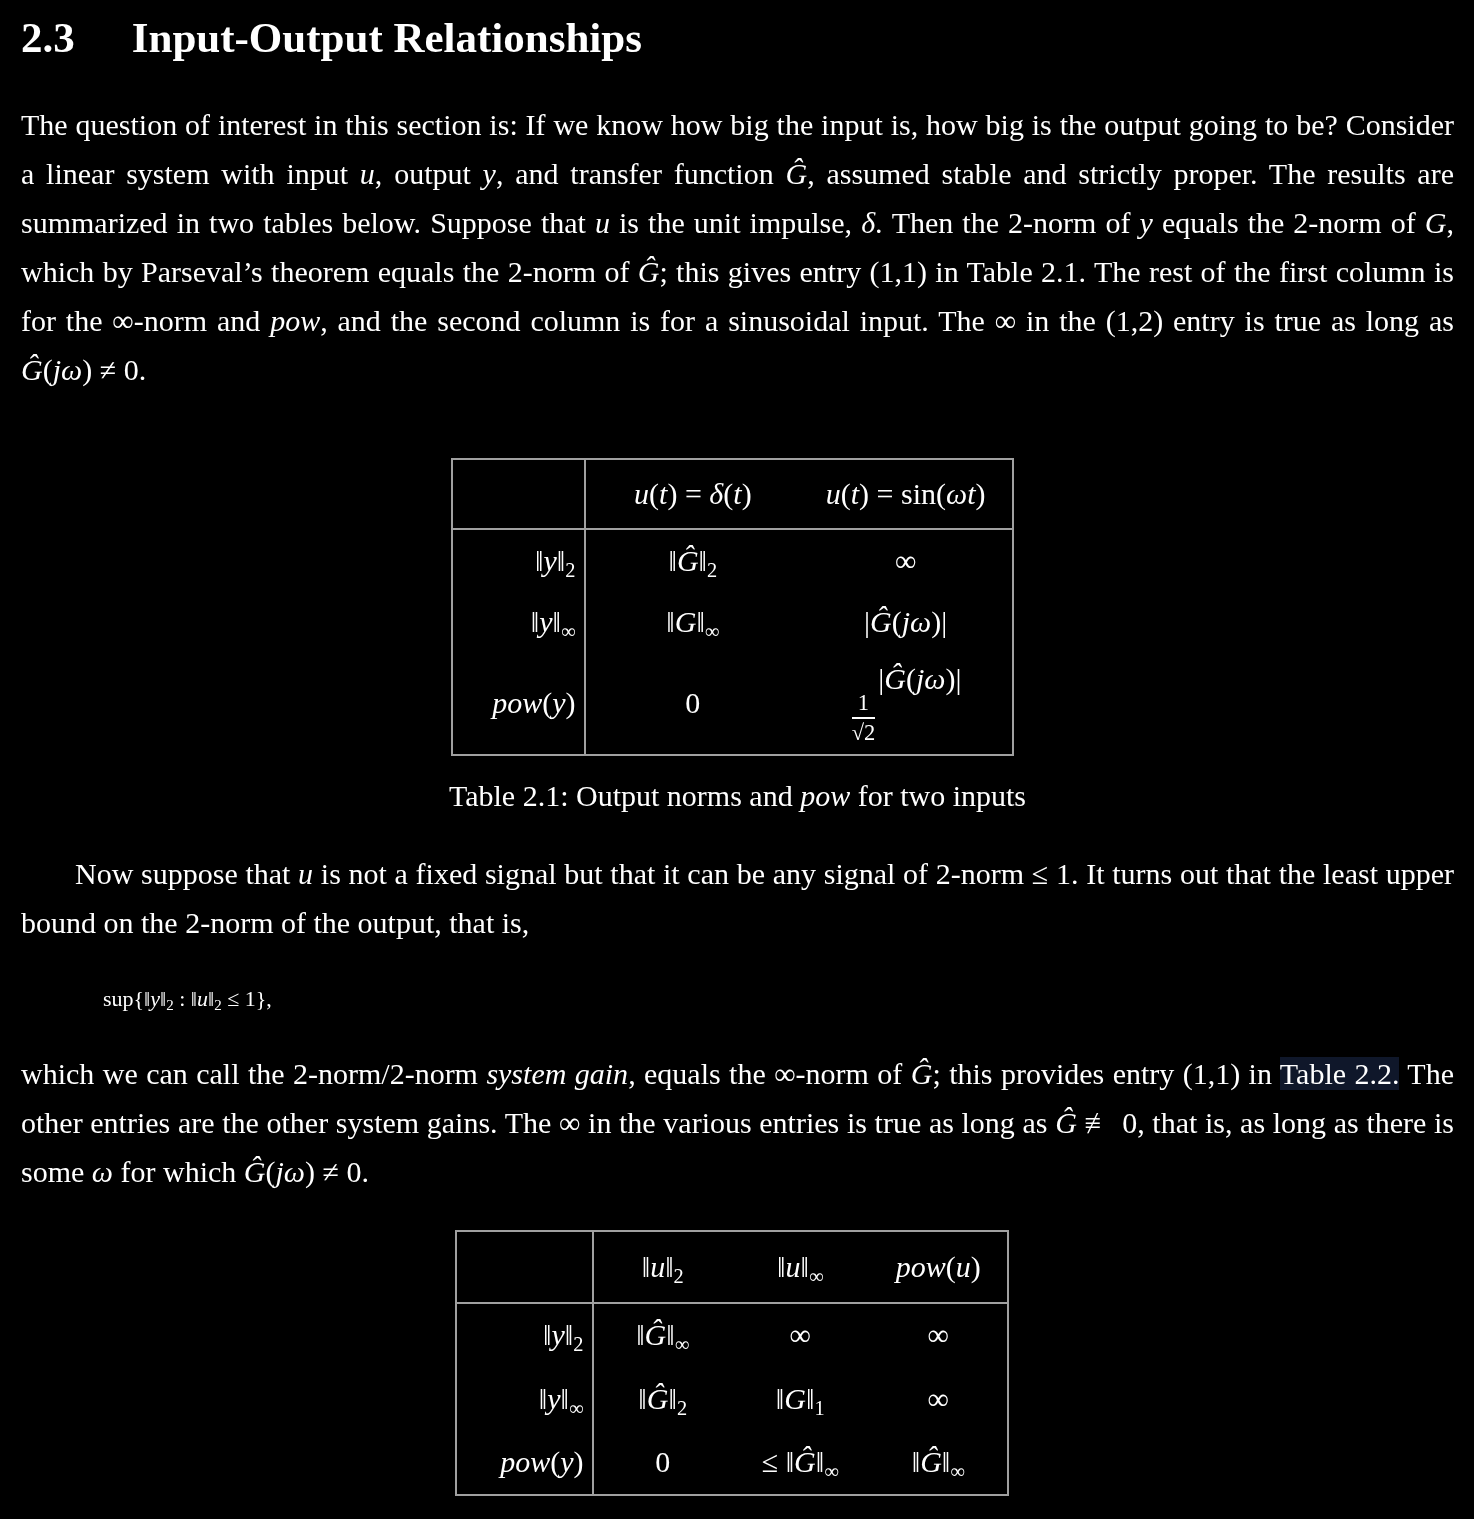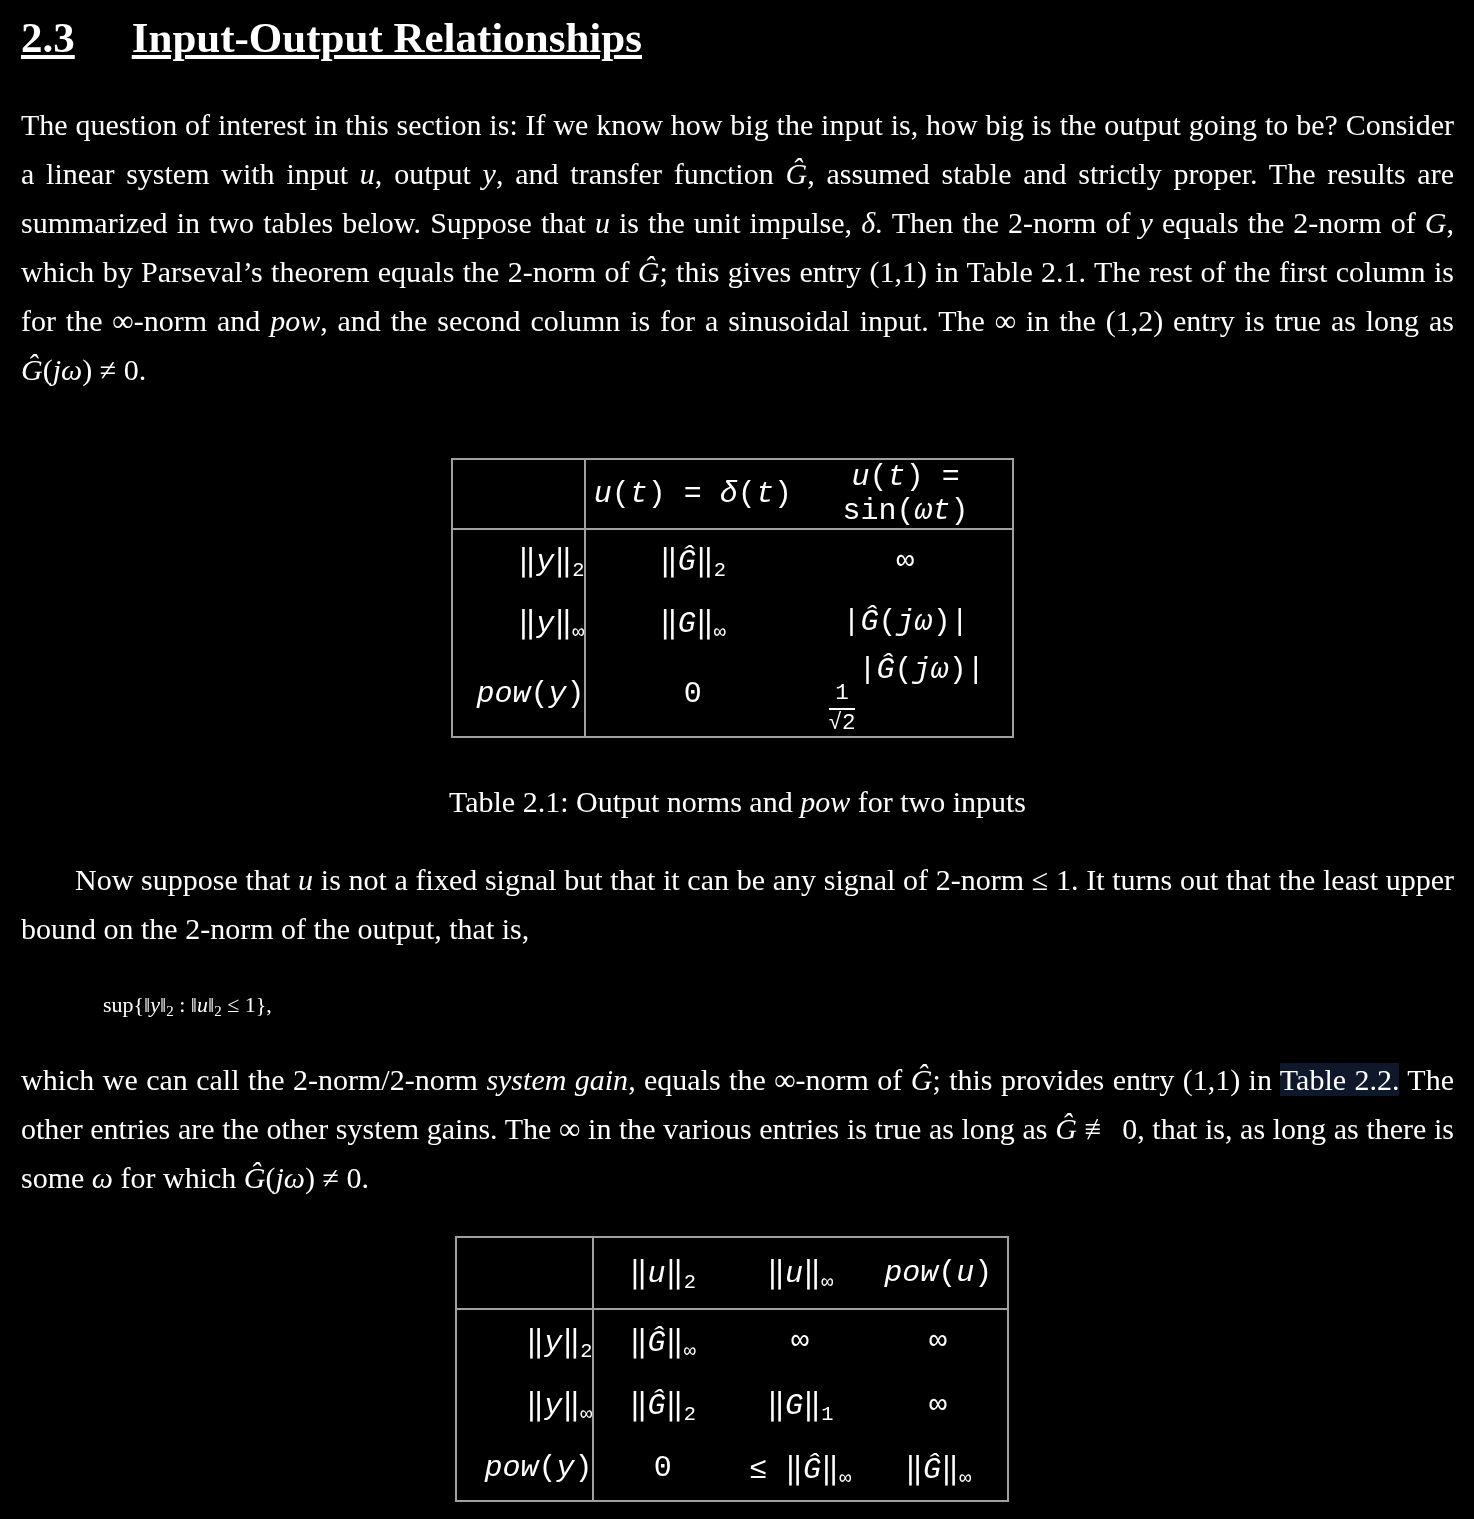--- a/index.html
+++ b/index.html
@@ -8,21 +8,21 @@
     width:1474px;height:1519px;
     background:#000;color:#fff;
     font-family:"Liberation Serif","DejaVu Serif","DejaVu Sans",serif;
     padding:16px 20px 0 21px;
     box-sizing:border-box;
     overflow:hidden;
   }
   
   .sec-heading{
     margin:0;font-size:43px;font-weight:bold;line-height:1;
-    display:flex;align-items:baseline;text-decoration:underline;
+    display:flex;align-items:baseline;
   }
   .sec-heading .sec-num{margin-right:57px;}
   
   .para{
     margin:0;font-size:30px;line-height:49px;text-align:justify;
   }
   .para.p1{margin-top:41px;}
   .para.p2{margin-top:33px;text-indent:54px;}
   .para.p3{margin-top:30px;}
   .equation{
@@ -40,39 +40,39 @@
   }
   .frac .num{border-bottom:2px solid #fff;padding:0 6px 1px;}
   .frac .den{padding-top:1px;}
   
   .tbl{
     border-collapse:collapse;table-layout:fixed;
     border:2px solid #a0a0a0;
     font-size:30px;
   }
   .tbl td{
-    text-align:center;vertical-align:middle;padding:0;font-family:Liberation Mono, monospace;
+    text-align:center;vertical-align:middle;padding:9px;
   }
   .tbl td.lbl{
     border-right:2px solid #a0a0a0;
     text-align:right;padding-left:16px;
   }
   .tbl tr.head td{border-bottom:2px solid #a0a0a0;}
   .tbl1{margin:64px 0 0 430px;width:563px;}
   .tbl1 tr.head{height:70px;}
   .tbl1 tr.r{height:62px;}
   .tbl1 tr.fracrow{height:73px;}
   .tbl2{margin:34px 0 0 434px;width:554px;}
   .tbl2 tr.head{height:72px;}
   .tbl2 tr.r{height:64px;}
   
   .caption{
     font-size:30px;line-height:40px;text-align:center;margin:0;
   }
-  .caption.c1{margin-top:44px;text-align:center;}
+  .caption.c1{margin-top:20px;text-align:center;}
   .caption.c2{margin-top:30px;}
 </style>
 </head>
 <body>
 
 <div class="page">
 
   <h1 class="sec-heading">
     <span class="sec-num">2.3</span>
     <span class="sec-title">Input-Output Relationships</span>

